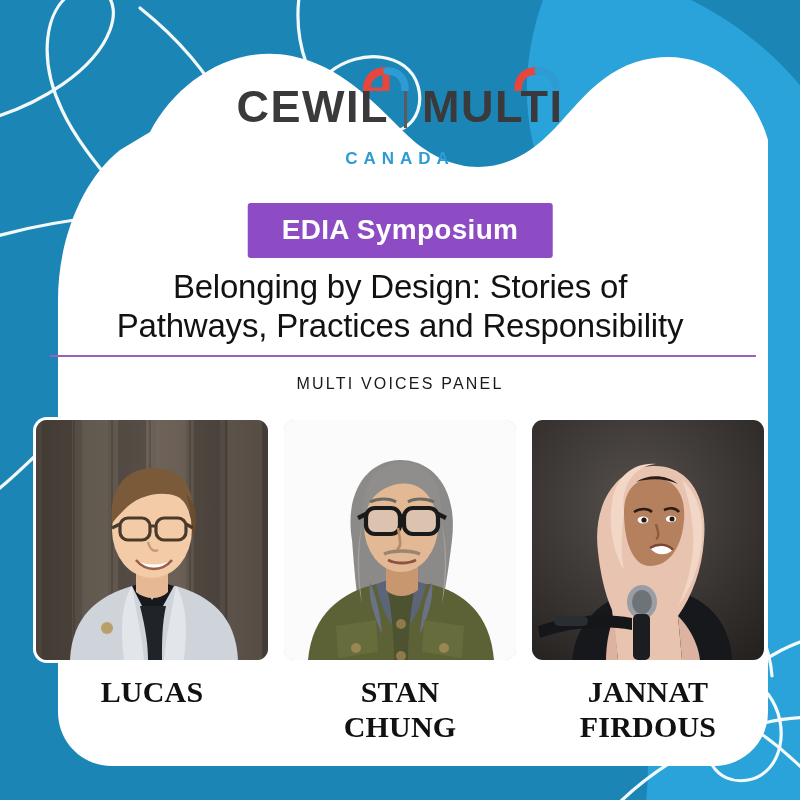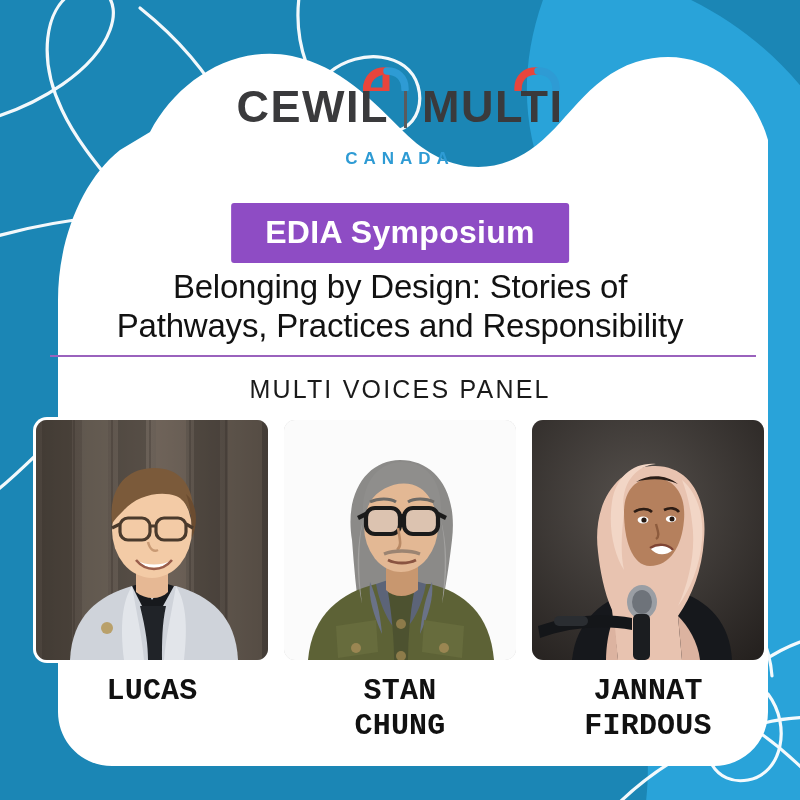--- a/index.html
+++ b/index.html
@@ -56,21 +56,21 @@
   
   #badge{
     position:absolute;left:50%;transform:translateX(-50%);
     top:203px;
     background:#8e4cc4;
     padding:11px 34px 12px 34px;
     border-radius:3px;
   }
   #badge-label{
     font-family:"Liberation Sans", sans-serif;
-    font-weight:bold;font-size:32px;color:#ffffff;letter-spacing:.3px;
+    font-weight:bold;font-size:28px;color:#ffffff;letter-spacing:.3px;
     white-space:nowrap;
   }
 
   
   #title{
     position:absolute;left:40px;right:40px;top:268px;
     text-align:center;
     font-family:"Liberation Sans", sans-serif;
     font-weight:normal;font-size:33px;line-height:1.18;
     color:#121212;letter-spacing:-.2px;
@@ -80,39 +80,39 @@
   #divider{
     position:absolute;left:50px;width:706px;top:355px;height:2px;
     background:#9a62bd;
   }
 
   
   #subtitle{
     position:absolute;left:0;right:0;top:375px;
     text-align:center;
     font-family:"Liberation Sans", sans-serif;
-    font-weight:normal;font-size:25px;letter-spacing:2.2px;
+    font-weight:normal;font-size:16px;letter-spacing:2.2px;
     color:#1a1a1a;
   }
 
   
   #speakers{
     position:absolute;left:36px;top:420px;width:728px;
     display:flex;justify-content:space-between;align-items:flex-start;
   }
   .speaker{width:232px;text-align:center;}
   .photo{
     width:232px;height:240px;border-radius:11px;overflow:hidden;
     background:#cfcfcf;position:relative;
     box-shadow:0 0 0 3px #ffffff;
   }
   .photo svg{display:block;width:232px;height:240px;}
   .sp-name{
     margin-top:14px;
-    font-family:Liberation Mono, monospace;
+    font-family:Liberation Serif, serif;
     font-weight:bold;font-size:30px;line-height:1.17;
     color:#111111;letter-spacing:.2px;
   }
 </style>
 </head>
 <body>
 
 <div id="poster">
 
   <svg class="layer" viewBox="0 0 800 800" preserveAspectRatio="none" aria-hidden="true">

